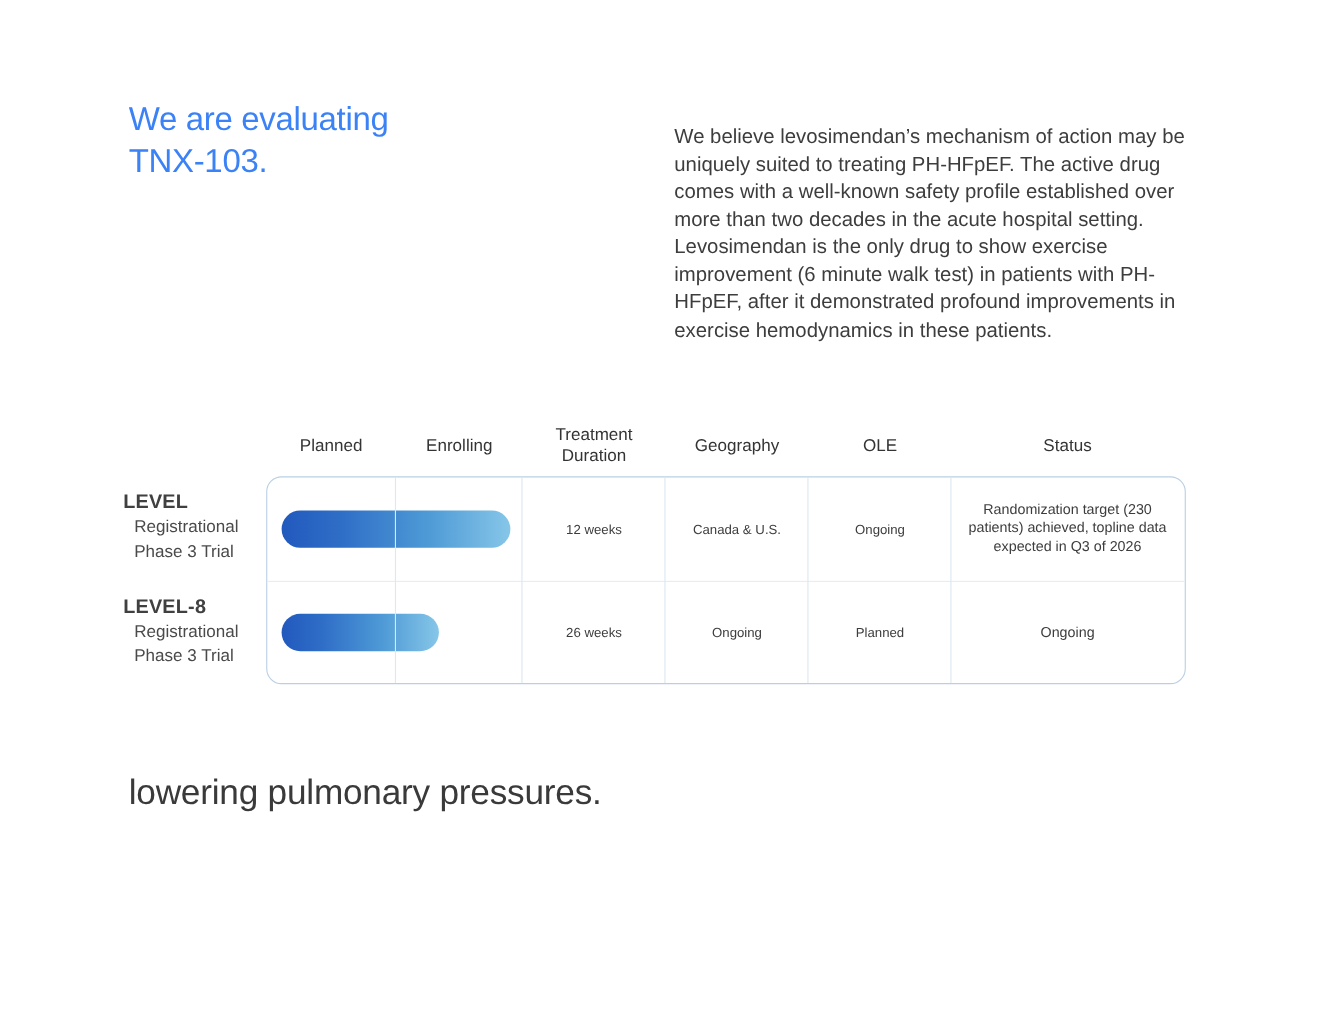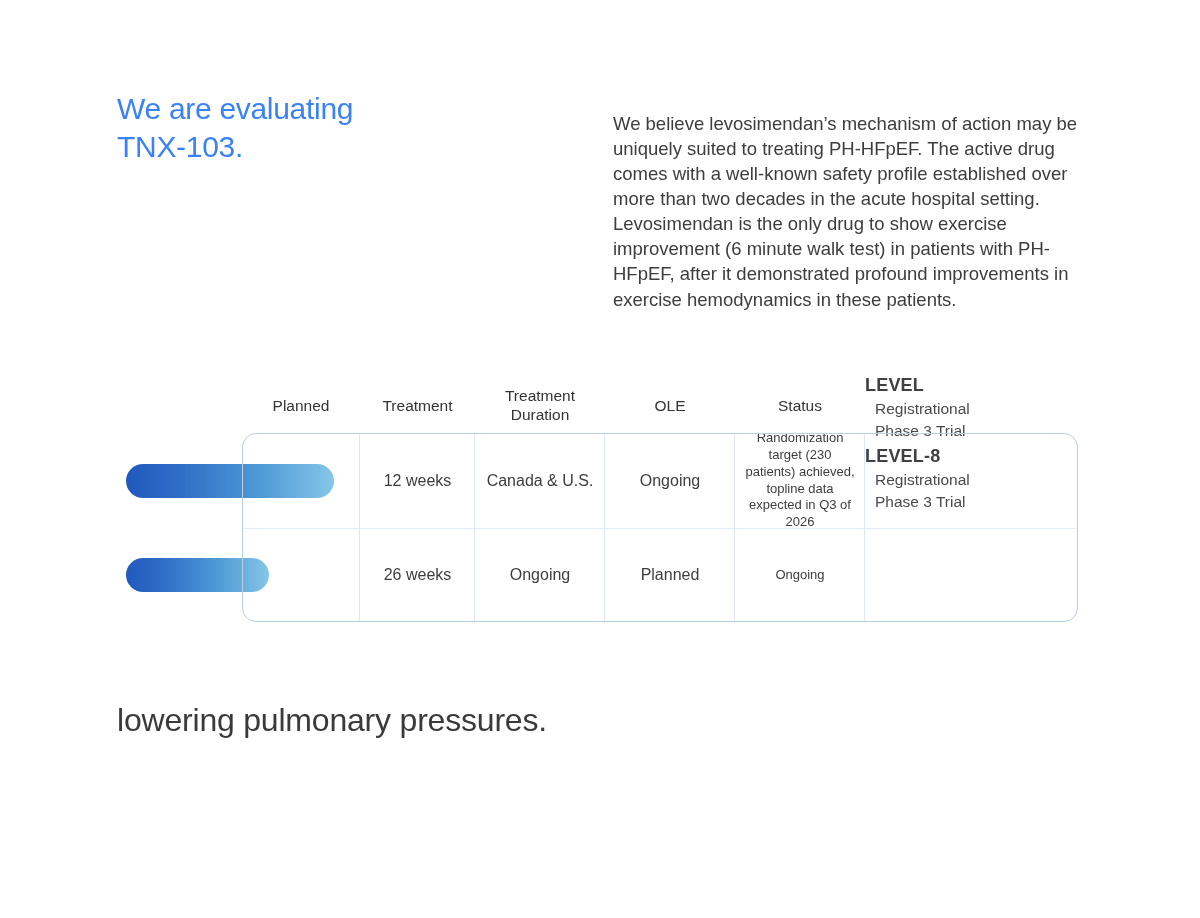--- a/index.html
+++ b/index.html
@@ -120,21 +120,21 @@
     width: 834px;
     height: 1px;
     background: #e3edf5;
   }
 
   .cell {
     display: flex;
     align-items: center;
     justify-content: center;
     text-align: center;
-    font-size: 16px;
+    font-size: 12px;
     color: #3d3d3d;
     padding: 0 8px;
     box-sizing: border-box;
   }
   .cell.status {
     font-size: 13px;
     line-height: 1.30;
     padding: 0 10px;
   }
 
@@ -176,22 +176,23 @@
 </div>
 
 <p class="body-copy">We believe levosimendan’s mechanism of action may be uniquely suited to treating PH-HFpEF.  The active drug comes with a well-known safety profile established over more than two decades in the acute hospital setting.  Levosimendan is the only drug to show exercise improvement (6 minute walk test) in patients with PH-HFpEF, after it demonstrated profound improvements in exercise hemodynamics in these patients.</p>
 
 <div class="trial-table">
 
   <div class="table-grid">
 
     <div class="col-head blank"></div>
     <div class="col-head">Planned</div>
-    <div class="col-head">Treatment</div>
+    <div class="col-head">Enrolling</div>
     <div class="col-head">Treatment Duration</div>
+    <div class="col-head">Geography</div>
     <div class="col-head">OLE</div>
     <div class="col-head">Status</div>
 
     <div class="row-label">
       <span class="trial-name">LEVEL</span>
       <span class="trial-sub">Registrational</span>
       <span class="trial-sub">Phase 3 Trial</span>
     </div>
     <div class="bar-cell">
       <div class="bar level"></div>

